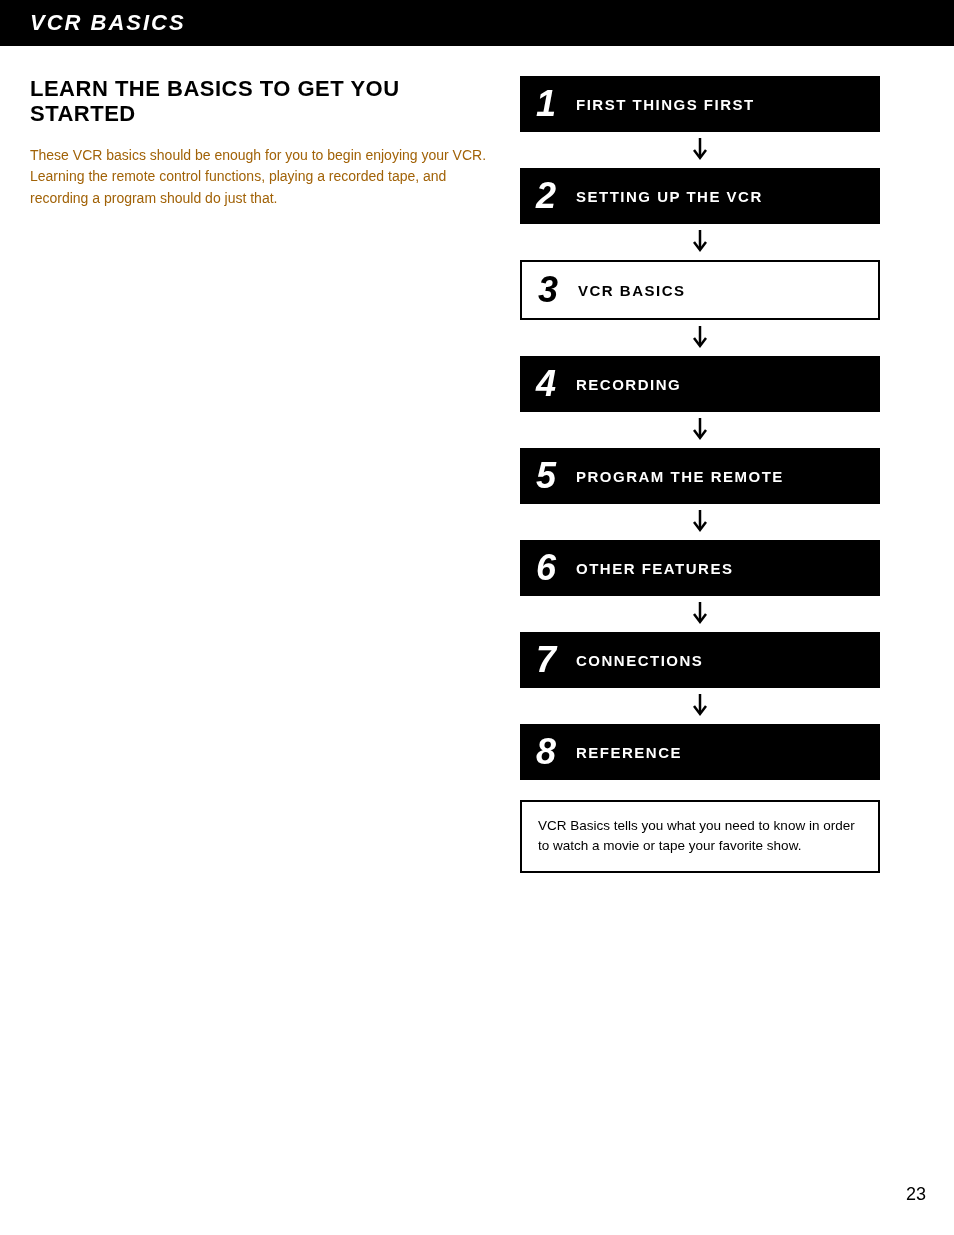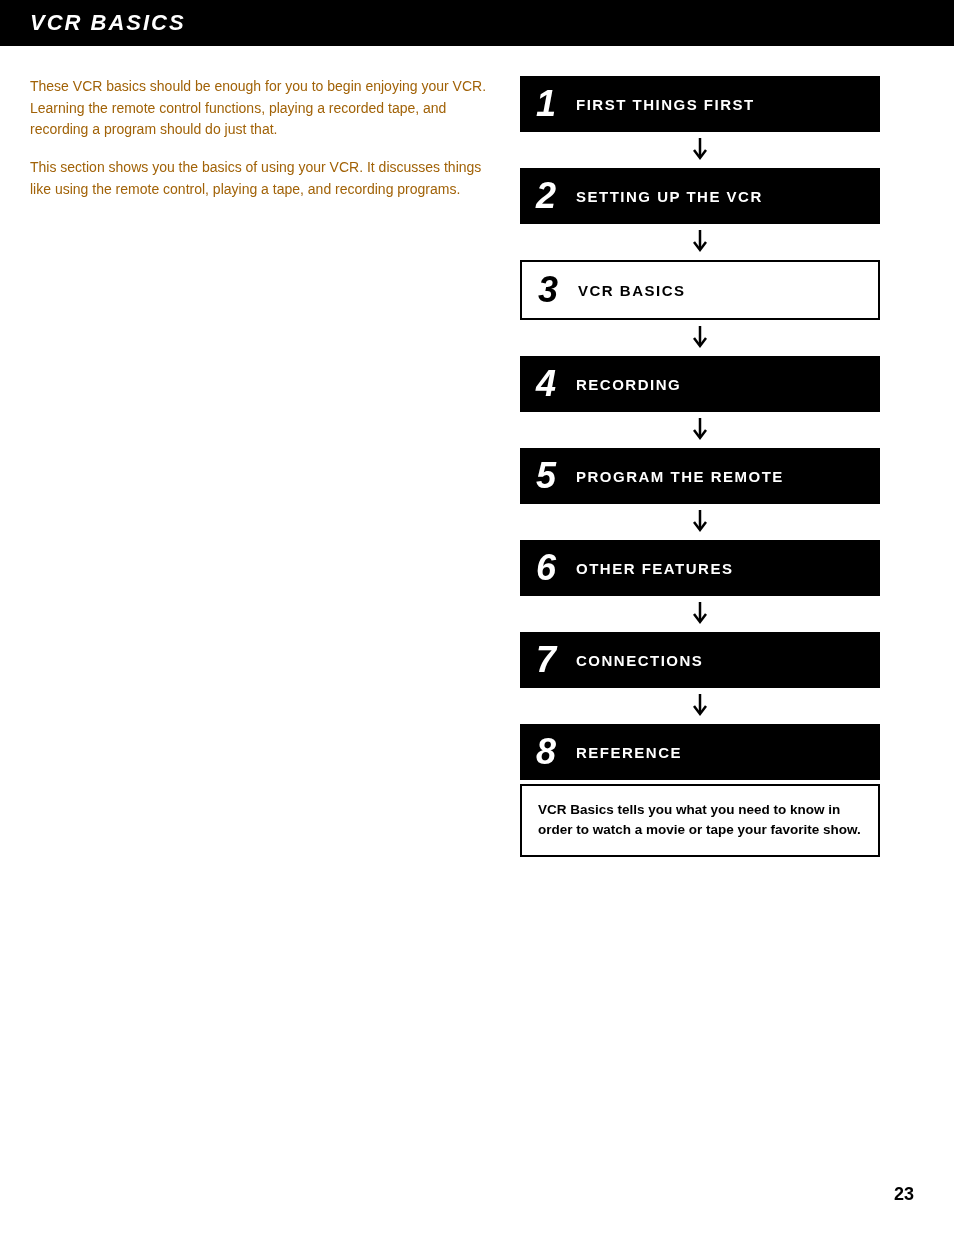--- a/index.html
+++ b/index.html
@@ -104,45 +104,45 @@
       justify-content: center;
       align-items: center;
       height: 36px;
       font-size: 28px;
       color: #000;
     }
 
     .note-box {
       border: 2px solid #000;
       padding: 14px 16px;
-      margin-top: 4px;
+      margin-top: 20px;
       font-size: 13.5px;
-      font-weight: 700;
+      font-weight: 400;
       line-height: 1.5;
     }
 
     .page-number {
       position: absolute;
       bottom: 30px;
-      right: 40px;
+      right: 28px;
       font-size: 18px;
-      font-weight: 700;
+      font-weight: 400;
     }
   </style>
 </head>
 <body>
 
 <div class="page-header">
   <span class="page-header-title">VCR BASICS</span>
 </div>
 
 <div class="content-area">
   <div class="left-col">
+    <div class="section-title">LEARN THE BASICS TO GET YOU STARTED</div>
     <p class="body-text">These VCR basics should be enough for you to begin enjoying your VCR. Learning the remote control functions, playing a recorded tape, and recording a program should do just that.</p>
-    <p class="body-text">This section shows you the basics of using your VCR. It discusses things like using the remote control, playing a tape, and recording programs.</p>
   </div>
 
   <div class="right-col">
 
   <div class="step-item">
         <span class="step-number">1</span>
         <span class="step-label">FIRST THINGS FIRST</span>
       </div>
       <div class="arrow-connector">
         <svg width="24" height="28" viewBox="0 0 24 28">

